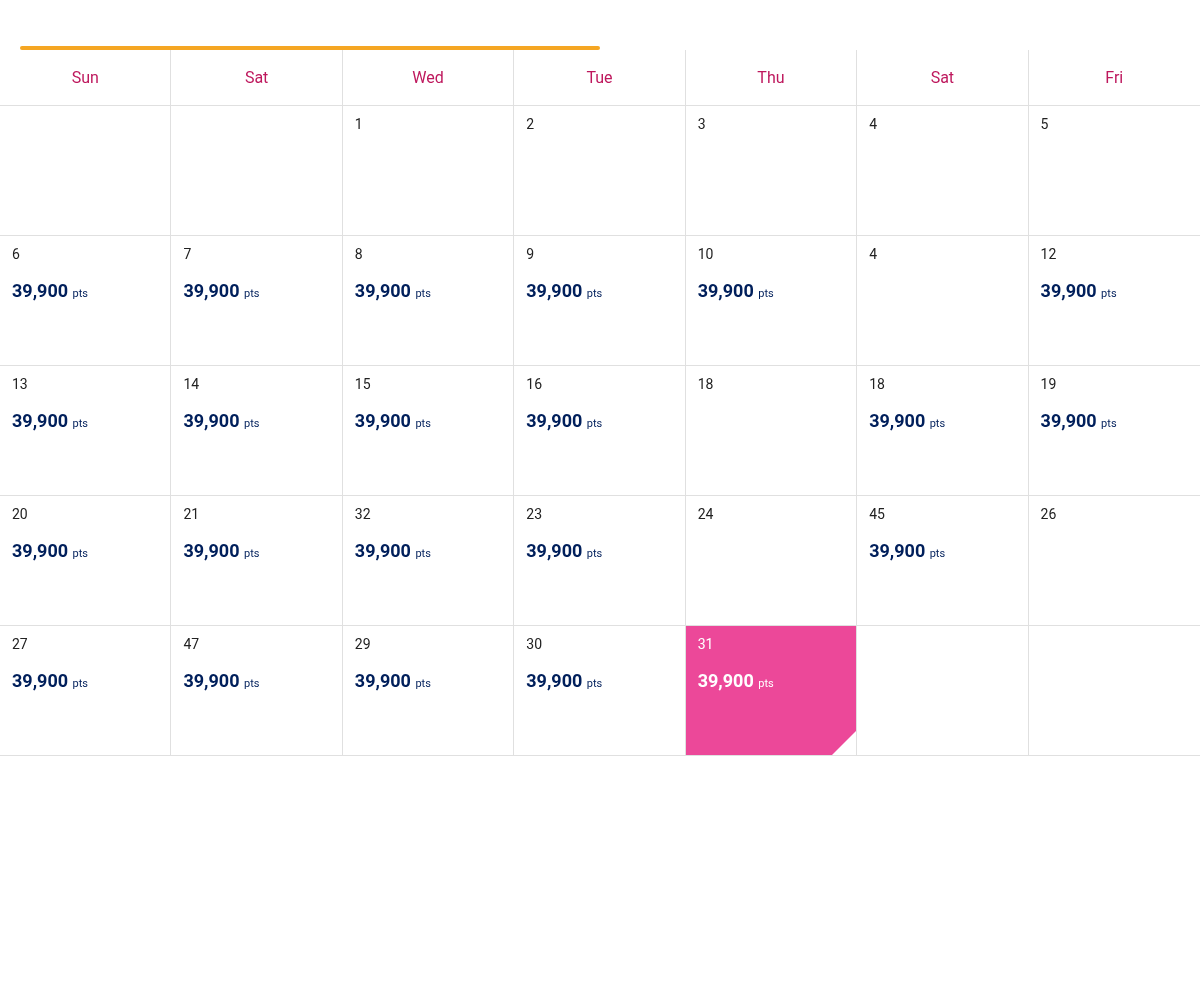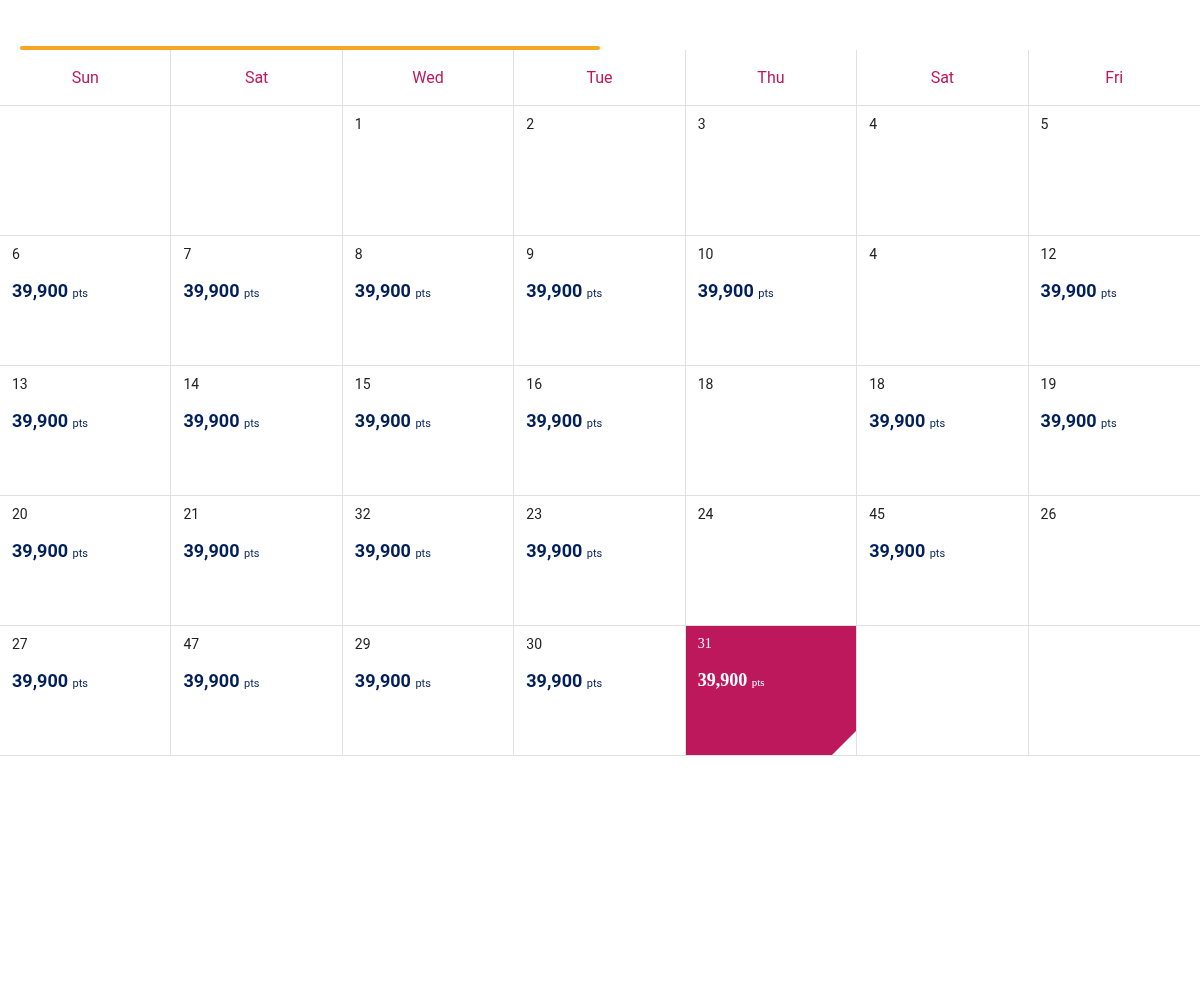--- a/index.html
+++ b/index.html
@@ -108,22 +108,21 @@
       cursor: pointer;
       position: relative;
     }
     .calendar-cell:last-child {
       border-right: none;
     }
     .calendar-cell.no-price {
       cursor: default;
     }
     .calendar-cell.selected {
-      background: #be185d;
-      font-family: Liberation Serif, serif;
+      background: #ec4899;
     }
     .cell-date {
       font-size: 14px;
       color: #222;
       margin-bottom: 6px;
     }
     .calendar-cell.selected .cell-date {
       color: #fff;
     }
     .cell-price {

